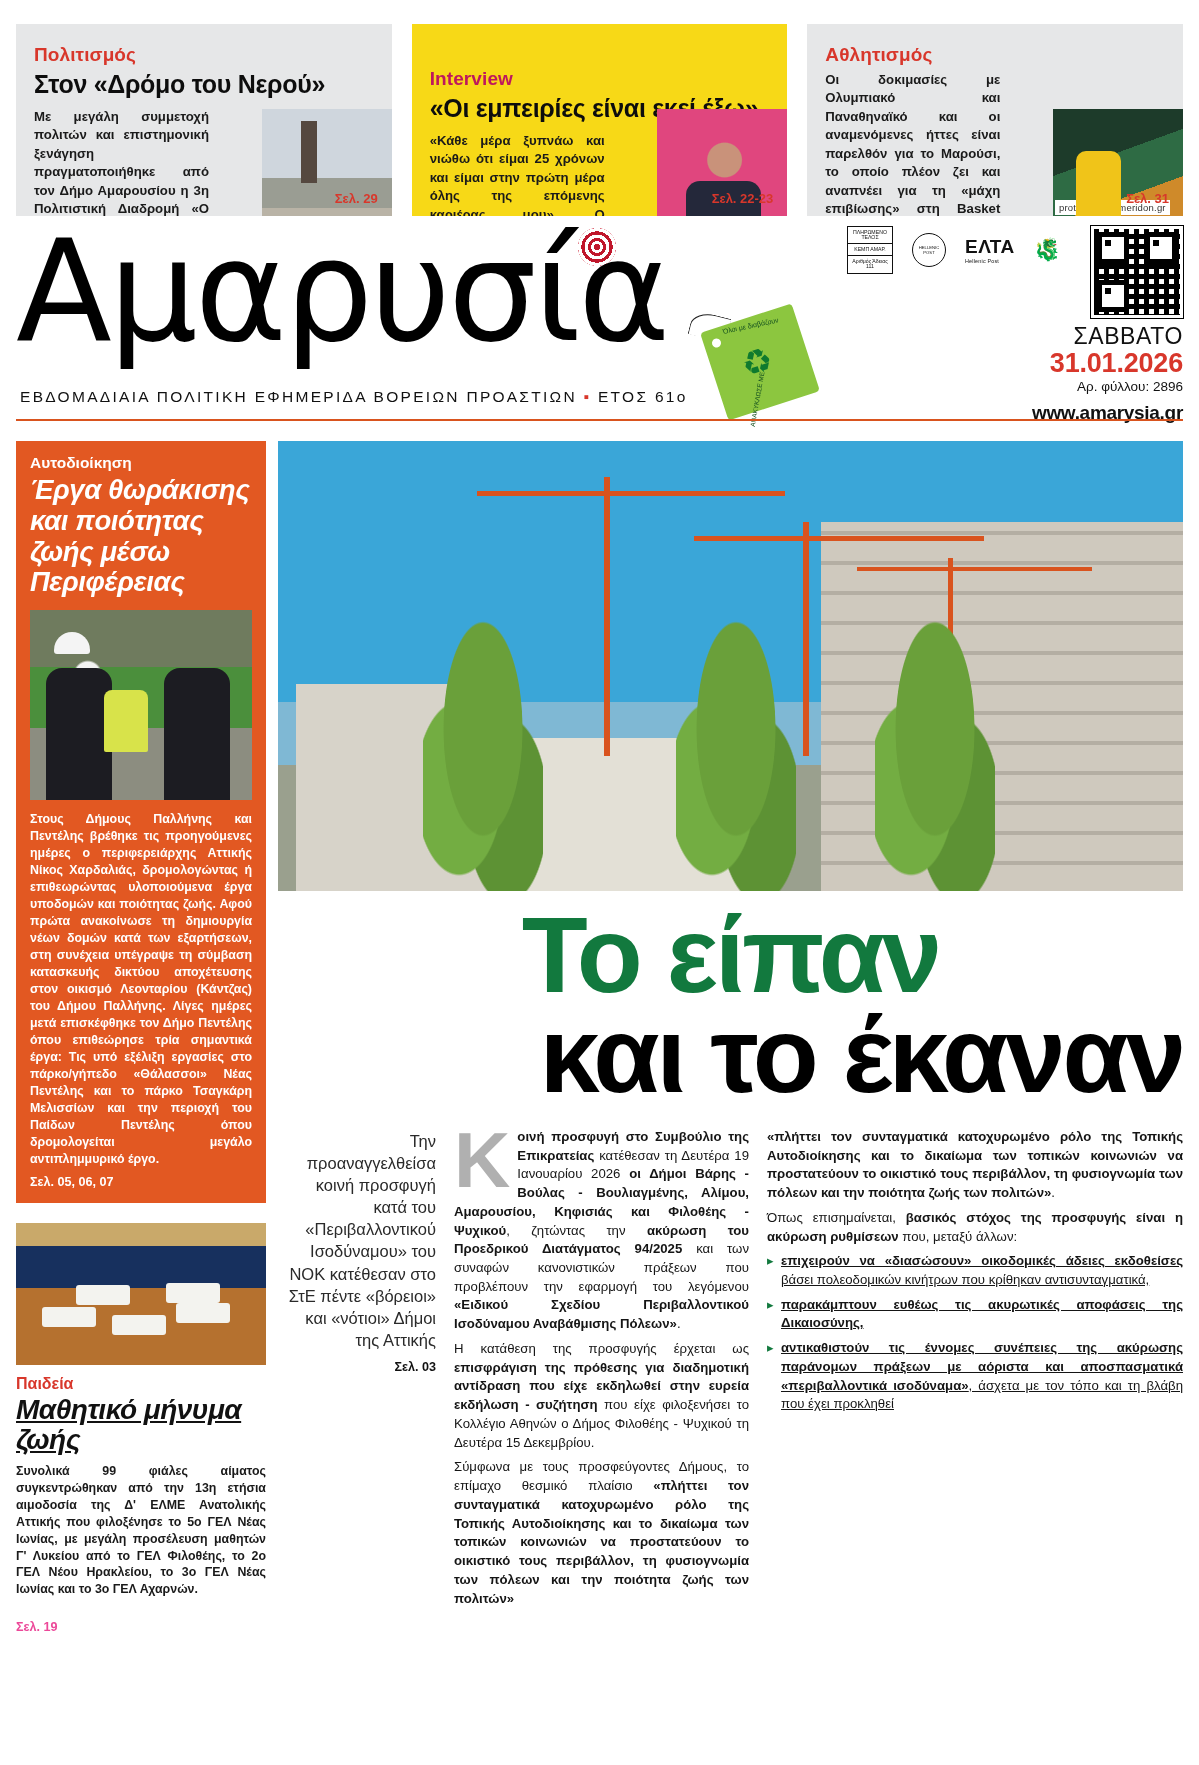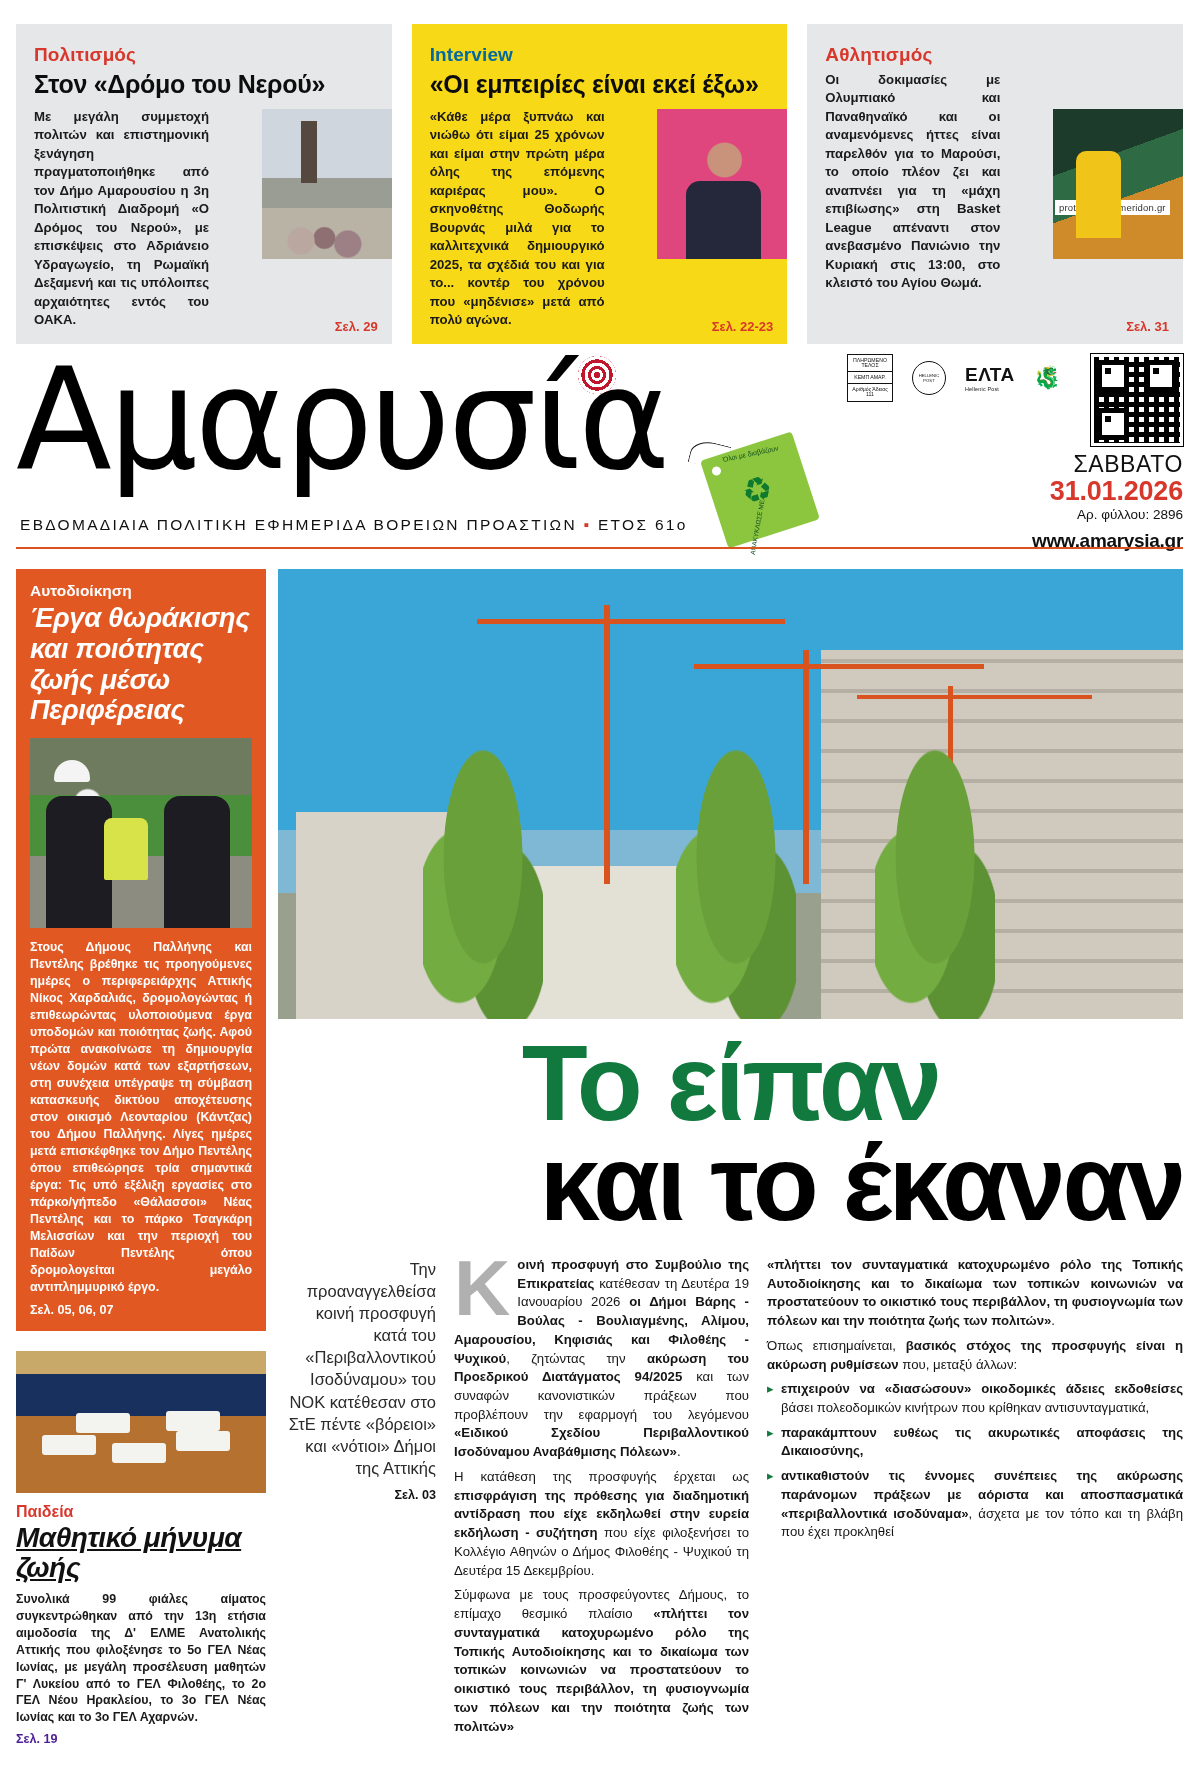--- a/index.html
+++ b/index.html
@@ -15,39 +15,39 @@
     position: relative;
     overflow: hidden;
   }
 
   
   .teaser-strip {
     display: flex;
     gap: 20px;
     padding: 24px 16px 0 16px;
     box-sizing: border-box;
-    height: 344px;
+    height: 216px;
   }
   .teaser {
     position: relative;
     flex: 1 1 0;
     padding: 20px 18px 8px 18px;
     box-sizing: border-box;
     overflow: hidden;
   }
   .teaser.grey { background: #e6e7e8; }
   .teaser.yellow { background: #f7d917; }
   .teaser-kicker {
     font-size: 19px;
     font-weight: bold;
     color: #d8372b;
     margin: 0 0 5px 0;
     letter-spacing: .1px;
   }
-  .teaser.yellow .teaser-kicker { color: #0369a1; }
+  .teaser.yellow .teaser-kicker { color: #be185d; margin-top: 24px; }
   .teaser-title {
     font-size: 25px;
     font-weight: bold;
     color: #0d0d0d;
     margin: 0 0 10px 0;
     line-height: 1.08;
     letter-spacing: -.3px;
   }
   .teaser-body {
     font-size: 13.2px;
@@ -462,22 +462,22 @@
     font-size: 12.4px;
     line-height: 1.36;
     font-weight: bold;
     text-align: justify;
     margin: 0;
     color: #1a1a1a;
   }
   .edu-page {
     font-size: 12.6px;
     font-weight: bold;
-    color: #4c1d95;
-    margin-top: 6px;
+    color: #ec4899;
+    margin-top: 22px;
   }
 
   
   .hero-photo {
     width: 100%;
     height: 450px;
     position: relative;
     overflow: hidden;
     background: linear-gradient(#3aa6d8 0 58%, #7fb8d4 58% 72%, #9aa08e 72% 100%);
   }
@@ -570,20 +570,21 @@
     font-weight: bold;
     color: #b0b0b0;
     margin: 2px 7px 0 0;
   }
   .bullets { margin: 4px 0 0 0; padding: 0; list-style: none; }
   .bullets li {
     position: relative;
     padding-left: 14px;
     margin-bottom: 6px;
     text-align: justify;
+    text-decoration: underline;
   }
   .bullets li::before {
     content: "\25B8";
     position: absolute;
     left: 0;
     top: 0;
     color: #12793e;
     font-size: 13px;
   }
   .art-page {

